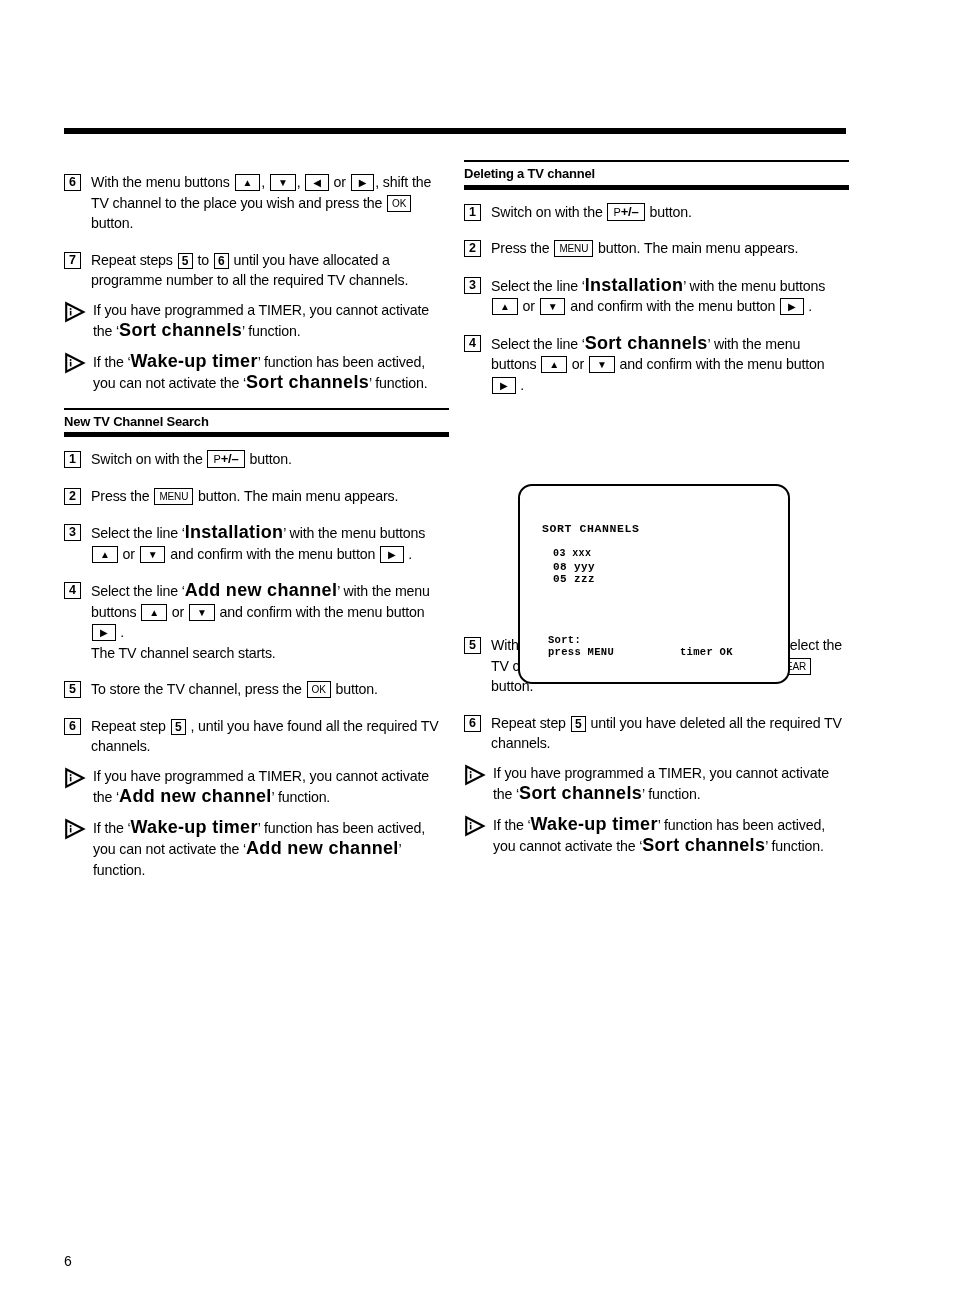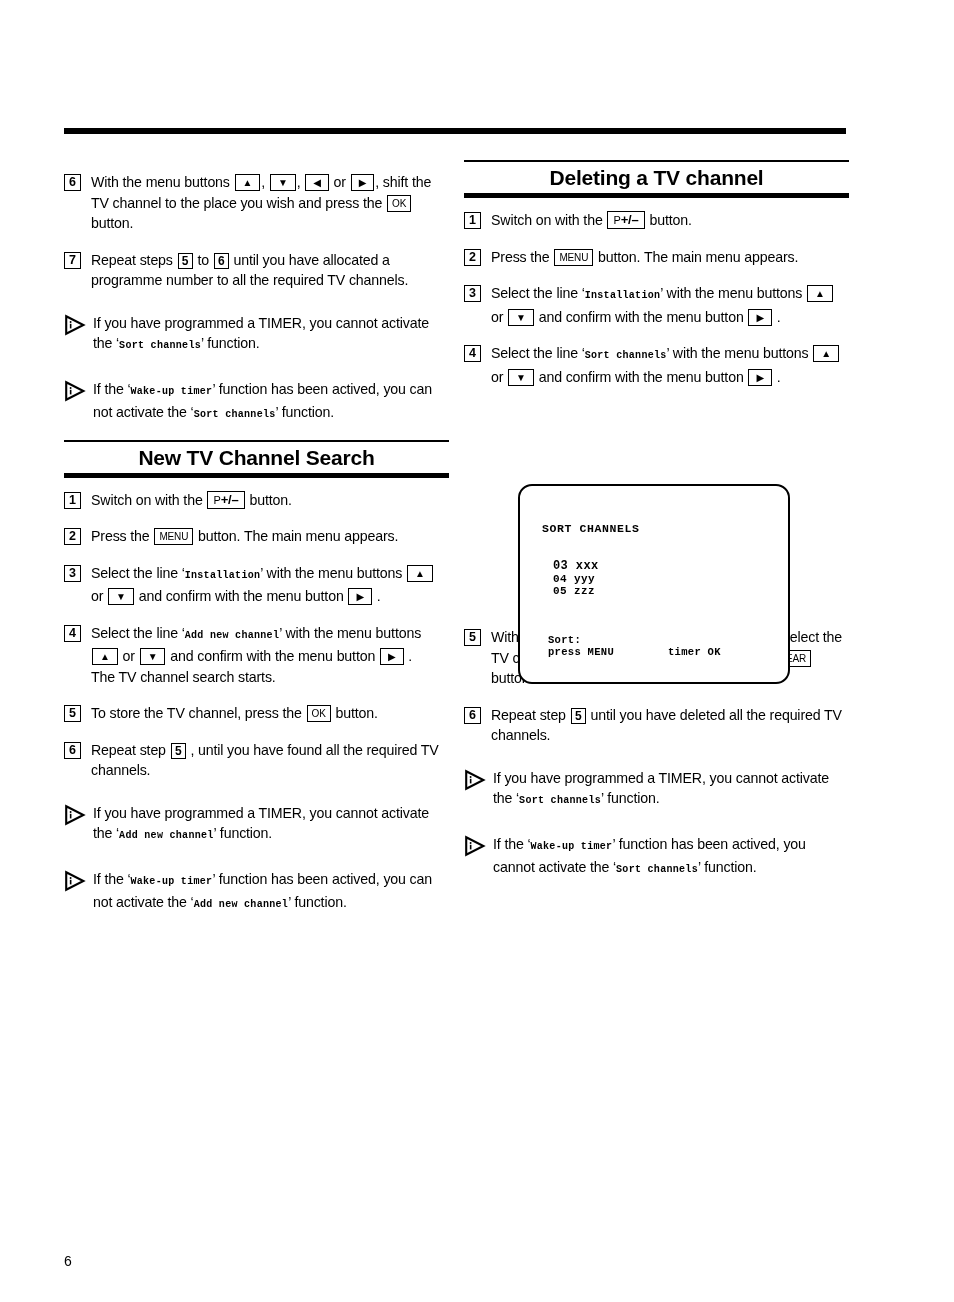--- a/index.html
+++ b/index.html
@@ -46,26 +46,25 @@
     height: 2px;
     background: #000;
     width: 100%;
   }
   .section-rule-thick {
     height: 5px;
     background: #000;
     width: 100%;
   }
   .section-title {
-    font-size: 21px;
+    font-size: 13px;
     font-weight: bold;
     letter-spacing: -0.2px;
     padding: 5px 0 4px 0;
     line-height: 1.05;
-    text-align: center;
   }
 
   
   .step {
     display: flex;
     align-items: flex-start;
     margin-top: 16px;
   }
   .step.tight { margin-top: 12px; }
 
@@ -87,21 +86,21 @@
     flex: 1 1 auto;
     font-size: 14.2px;
     line-height: 20.5px;
     letter-spacing: -0.15px;
   }
 
   
   .note {
     display: flex;
     align-items: flex-start;
-    margin-top: 22px;
+    margin-top: 9px;
   }
   .note-icon {
     flex: 0 0 auto;
     width: 22px;
     height: 22px;
     margin-right: 7px;
     margin-top: 1px;
   }
   .note-icon svg { display: block; }
   .note-body {
@@ -144,23 +143,23 @@
     line-height: 14px;
     text-align: center;
     font-size: 12px;
     font-weight: bold;
     margin: 0 1px;
     vertical-align: 0px;
   }
 
   
   .mono {
-    font-family: Liberation Mono, monospace;
-    font-weight: bold;
-    font-size: 10px;
+    font-family: Liberation Sans, sans-serif;
+    font-weight: bold;
+    font-size: 18px;
     letter-spacing: 0.3px;
   }
 
   
   .tv-screen {
     position: absolute;
     left: 518px;
     top: 484px;
     width: 272px;
     height: 200px;
@@ -184,33 +183,33 @@
     letter-spacing: 0.6px;
   }
   .tv-list {
     position: absolute;
     left: 33px;
     top: 62px;
     font-size: 11px;
     line-height: 12.5px;
     letter-spacing: 0.4px;
   }
-  .tv-list .row-first { font-size: 12px; margin-top: 12px; }
+  .tv-list .row-first { font-size: 10px; }
   .tv-footer {
     position: absolute;
     left: 28px;
     bottom: 24px;
     font-size: 10.5px;
     line-height: 12px;
     letter-spacing: 0.3px;
   }
   .tv-footer .footer-cols {
     display: flex;
   }
-  .tv-footer .fc1 { width: 120px; }
+  .tv-footer .fc1 { width: 132px; }
 
   
   .page-number {
     position: absolute;
     left: 64px;
     top: 1253px;
     font-size: 14px;
   }
 </style>
 </head>
@@ -364,21 +363,21 @@
           <div class="note-body">If the ‘<span class="mono">Wake-up timer</span>’ function has been actived, you cannot activate the ‘<span class="mono">Sort channels</span>’ function.</div>
         </div>
       </div>
   </div>
 
   <div class="tv-screen">
     <div class="tv-inner">
       <div class="tv-title">SORT CHANNELS</div>
       <div class="tv-list" id="tv-channel-list">
           <div class="row-first"><span>03</span> <span>xxx</span></div>
-          <div><span>04</span> <span>yyy</span></div>
+          <div><span>08</span> <span>yyy</span></div>
           <div><span>05</span> <span>zzz</span></div>
         </div>
       <div class="tv-footer">
         <div>Sort:</div>
         <div class="footer-cols">
           <span class="fc1">press MENU</span>
           <span>timer OK</span>
         </div>
       </div>
     </div>

